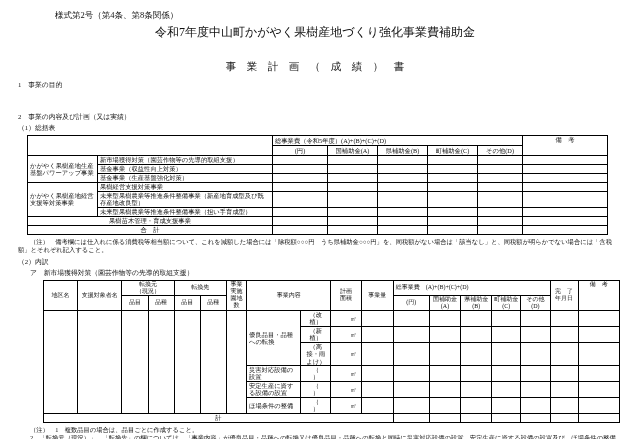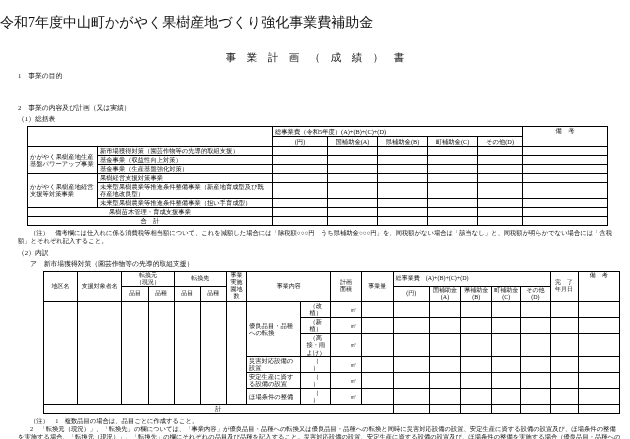--- a/index.html
+++ b/index.html
@@ -6,21 +6,21 @@
   .page{
     position:relative;
     width:630px;height:439px;
     background:#ffffff;
     color:#111;
     font-family:"Liberation Serif","DejaVu Serif",serif;
     overflow:hidden;
     box-sizing:border-box;
   }
   .form-number{font-size:8.5px; padding:10px 0 0 55px;}
-  .doc-title{font-size:14px; margin-top:14px;}
+  .doc-title{font-size:12px; text-align:center; margin-top:2px;}
   .doc-subtitle{font-size:10.5px; text-align:center; margin-top:19px; font-weight:normal;}
   .sec{font-size:6.8px; margin-left:18px;}
   .sec-purpose{margin-top:6px;}
   .sec-plan{margin-top:22px;}
   .sec-sub{margin-top:1px;}
   .sec-a{margin-left:30px; margin-top:1px;}
 
   table{border-collapse:collapse; table-layout:fixed; background:#fff;}
   td{border:0.5px solid #000; padding:0 2px; font-size:6.3px; line-height:1.18; vertical-align:middle; overflow:hidden; word-break:break-all;}
   .t1{margin:2px 0 0 27px; width:580px; border:1.5px solid #000;}
@@ -33,20 +33,21 @@
   .note-block{font-size:6.3px; line-height:1.26; margin:3px 8px 0 18px;}
   .note-block p{margin:0; text-indent:12px;}
   .vsmall{font-size:6px;}
   .unit-cell{text-align:right; padding-right:4px;}
 </style>
 </head>
 <body>
 
 <div class="page">
 
+  <div class="form-number">様式第2号（第4条、第8条関係）</div>
   <div class="doc-title">令和7年度中山町かがやく果樹産地づくり強化事業費補助金</div>
   <div class="doc-subtitle">事　業　計　画　（　成　績　）　書</div>
 
   <div class="sec sec-purpose">1　事業の目的</div>
   <div class="sec sec-plan">2　事業の内容及び計画（又は実績）</div>
   <div class="sec sec-sub">（1）総括表</div>
 
   <table class="t1">
     <colgroup>
       <col style="width:70px">

